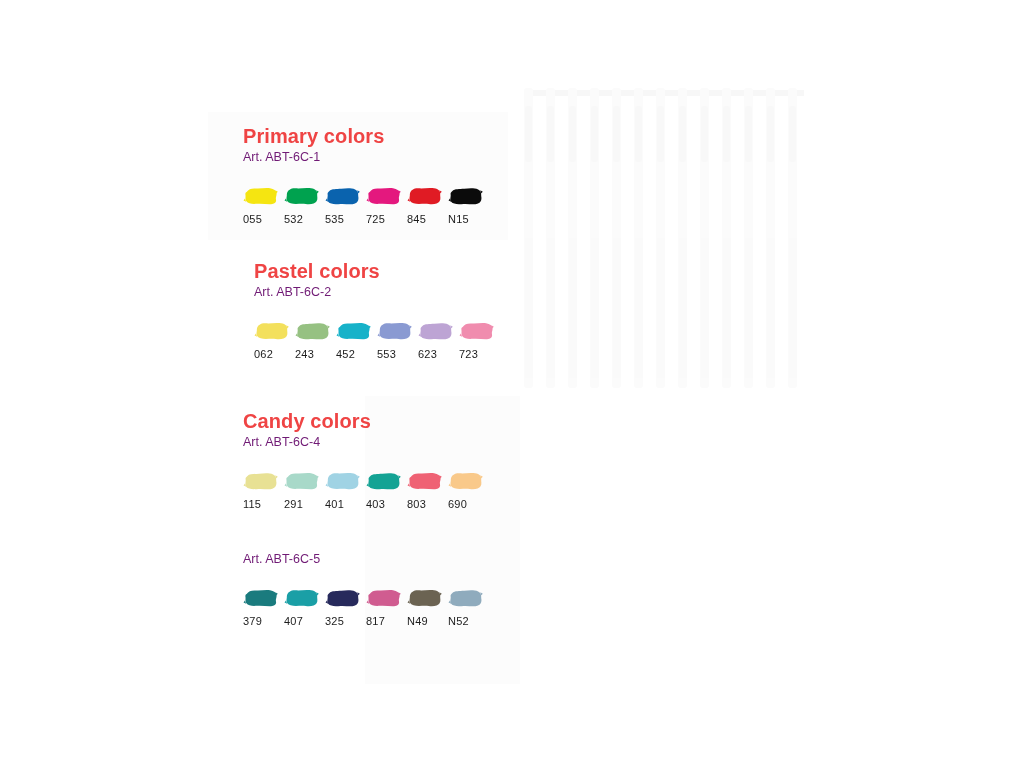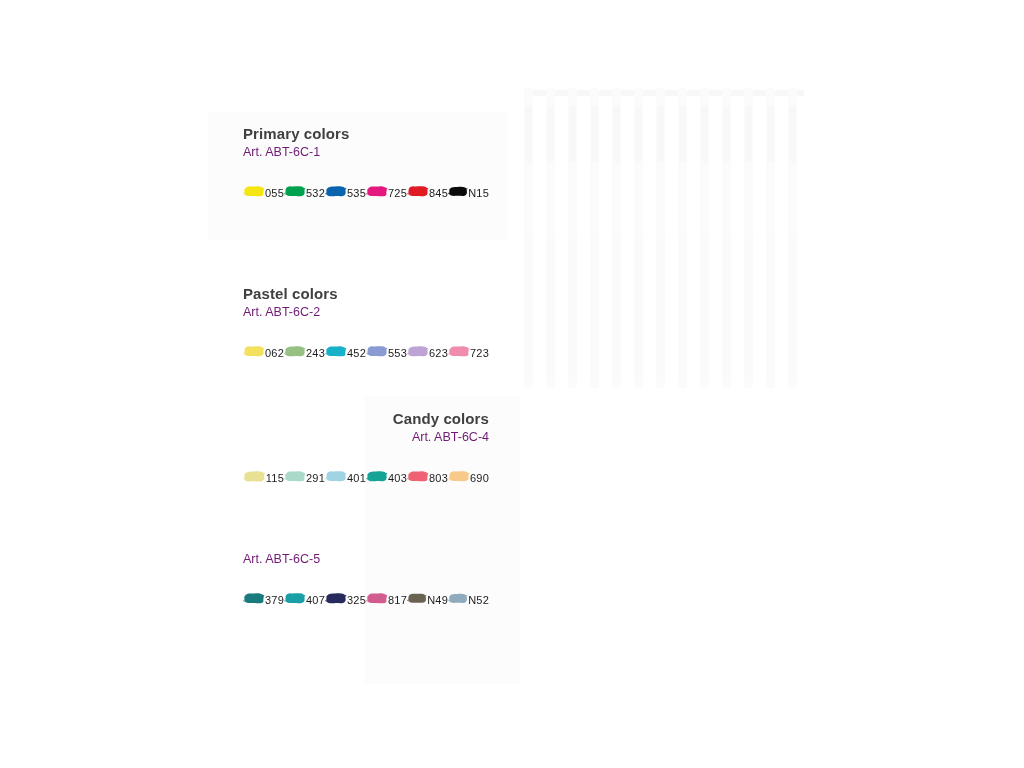--- a/index.html
+++ b/index.html
@@ -76,23 +76,23 @@
     left: 0;
     top: 0;
     width: 1024px;
     height: 768px;
   }
   .color-set {
     position: absolute;
     left: 243px;
   }
   .set-heading {
-    font-size: 15px;
+    font-size: 20px;
     font-weight: bold;
-    color: #404040;
+    color: #ef4444;
     letter-spacing: 0.1px;
     line-height: 1;
     margin: 0 0 5px 0;
     white-space: nowrap;
   }
   .set-article {
     font-size: 12.5px;
     font-weight: normal;
     color: #701a75;
     line-height: 1;
@@ -100,21 +100,21 @@
     white-space: nowrap;
   }
   .swatch-row {
     display: flex;
     margin-top: 22px;
   }
   .swatch-cell {
     width: 41px;
     margin-right: 0px;
     display: flex;
-    flex-direction: row;
+    flex-direction: column;
     align-items: flex-start;
   }
   .swatch-mark {
     width: 36px;
     height: 21px;
     display: block;
   }
   .swatch-code {
     font-size: 11px;
     color: #1c1c1c;
@@ -196,21 +196,21 @@
         <div class="swatch-cell">
           <svg viewBox="0 0 37 22" class="swatch-mark">
             <path d="M4.0,5.4 C6.8,2.6 11.6,3.2 16.6,2.8 C21.6,2.4 27.0,1.8 31.2,3.6 C35.0,5.2 34.2,8.6 34.6,11.4 C35.0,14.4 34.0,17.4 30.4,18.6 C26.4,19.9 21.0,18.4 16.0,18.8 C10.6,19.2 5.2,19.4 3.0,16.6 C1.2,14.3 2.8,11.6 2.4,9.0 C2.1,7.0 2.8,6.6 4.0,5.4 Z" fill="#0b0b0b"></path>
             <path d="M33.5,4.5 l2.6,1.4 l-1.9,2.0 z" fill="#0b0b0b"></path>
             <path d="M1.6,13.0 l-1.4,2.2 l2.8,1.2 z" fill="#0b0b0b"></path>
           </svg>
           <div class="swatch-code">N15</div>
         </div>
       </div>
     </div>
-    <div class="color-set" style="top: 286px;">
+    <div class="color-set" style="top: 261px; margin-left: 11px;">
       <div class="set-heading">Pastel colors</div>
       <div class="set-article">Art. ABT-6C-2</div>
       <div class="swatch-row">
         <div class="swatch-cell">
           <svg viewBox="0 0 37 22" class="swatch-mark">
             <path d="M2.8,7.6 C3.6,4.2 7.4,2.0 12.0,2.4 C16.6,2.8 21.0,1.8 26.2,2.2 C31.4,2.6 34.6,4.8 34.4,8.0 C34.2,10.8 35.4,13.4 33.8,16.0 C32.2,18.6 27.8,19.4 22.4,18.8 C17.0,18.2 11.2,19.4 6.6,18.2 C2.8,17.2 1.8,14.4 2.4,11.6 C2.9,9.4 2.4,9.0 2.8,7.6 Z" fill="#f3e05c"></path>
             <path d="M33.5,4.5 l2.6,1.4 l-1.9,2.0 z" fill="#f3e05c"></path>
             <path d="M1.6,13.0 l-1.4,2.2 l2.8,1.2 z" fill="#f3e05c"></path>
           </svg>
           <div class="swatch-code">062</div>
@@ -250,21 +250,21 @@
         <div class="swatch-cell">
           <svg viewBox="0 0 37 22" class="swatch-mark">
             <path d="M3.5,6.2 C5.5,3.0 9.0,2.2 13.5,2.6 C18.0,3.0 23.5,1.6 28.0,2.4 C32.0,3.1 34.5,4.6 34.8,7.4 C35.1,10.0 33.6,11.8 34.2,14.2 C34.8,16.8 33.0,18.8 29.0,19.0 C24.5,19.2 19.5,18.2 14.5,18.6 C9.5,19.0 5.0,18.6 3.2,16.0 C1.6,13.6 2.6,11.4 2.2,9.2 C1.9,7.6 2.4,6.8 3.5,6.2 Z" fill="#f08cae"></path>
             <path d="M33.5,4.5 l2.6,1.4 l-1.9,2.0 z" fill="#f08cae"></path>
             <path d="M1.6,13.0 l-1.4,2.2 l2.8,1.2 z" fill="#f08cae"></path>
           </svg>
           <div class="swatch-code">723</div>
         </div>
       </div>
     </div>
-    <div class="color-set" style="top: 411px; text-align: right;">
+    <div class="color-set" style="top: 411px;">
       <div class="set-heading">Candy colors</div>
       <div class="set-article">Art. ABT-6C-4</div>
       <div class="swatch-row">
         <div class="swatch-cell">
           <svg viewBox="0 0 37 22" class="swatch-mark">
             <path d="M4.0,5.4 C6.8,2.6 11.6,3.2 16.6,2.8 C21.6,2.4 27.0,1.8 31.2,3.6 C35.0,5.2 34.2,8.6 34.6,11.4 C35.0,14.4 34.0,17.4 30.4,18.6 C26.4,19.9 21.0,18.4 16.0,18.8 C10.6,19.2 5.2,19.4 3.0,16.6 C1.2,14.3 2.8,11.6 2.4,9.0 C2.1,7.0 2.8,6.6 4.0,5.4 Z" fill="#e8e194"></path>
             <path d="M33.5,4.5 l2.6,1.4 l-1.9,2.0 z" fill="#e8e194"></path>
             <path d="M1.6,13.0 l-1.4,2.2 l2.8,1.2 z" fill="#e8e194"></path>
           </svg>
           <div class="swatch-code">115</div>

